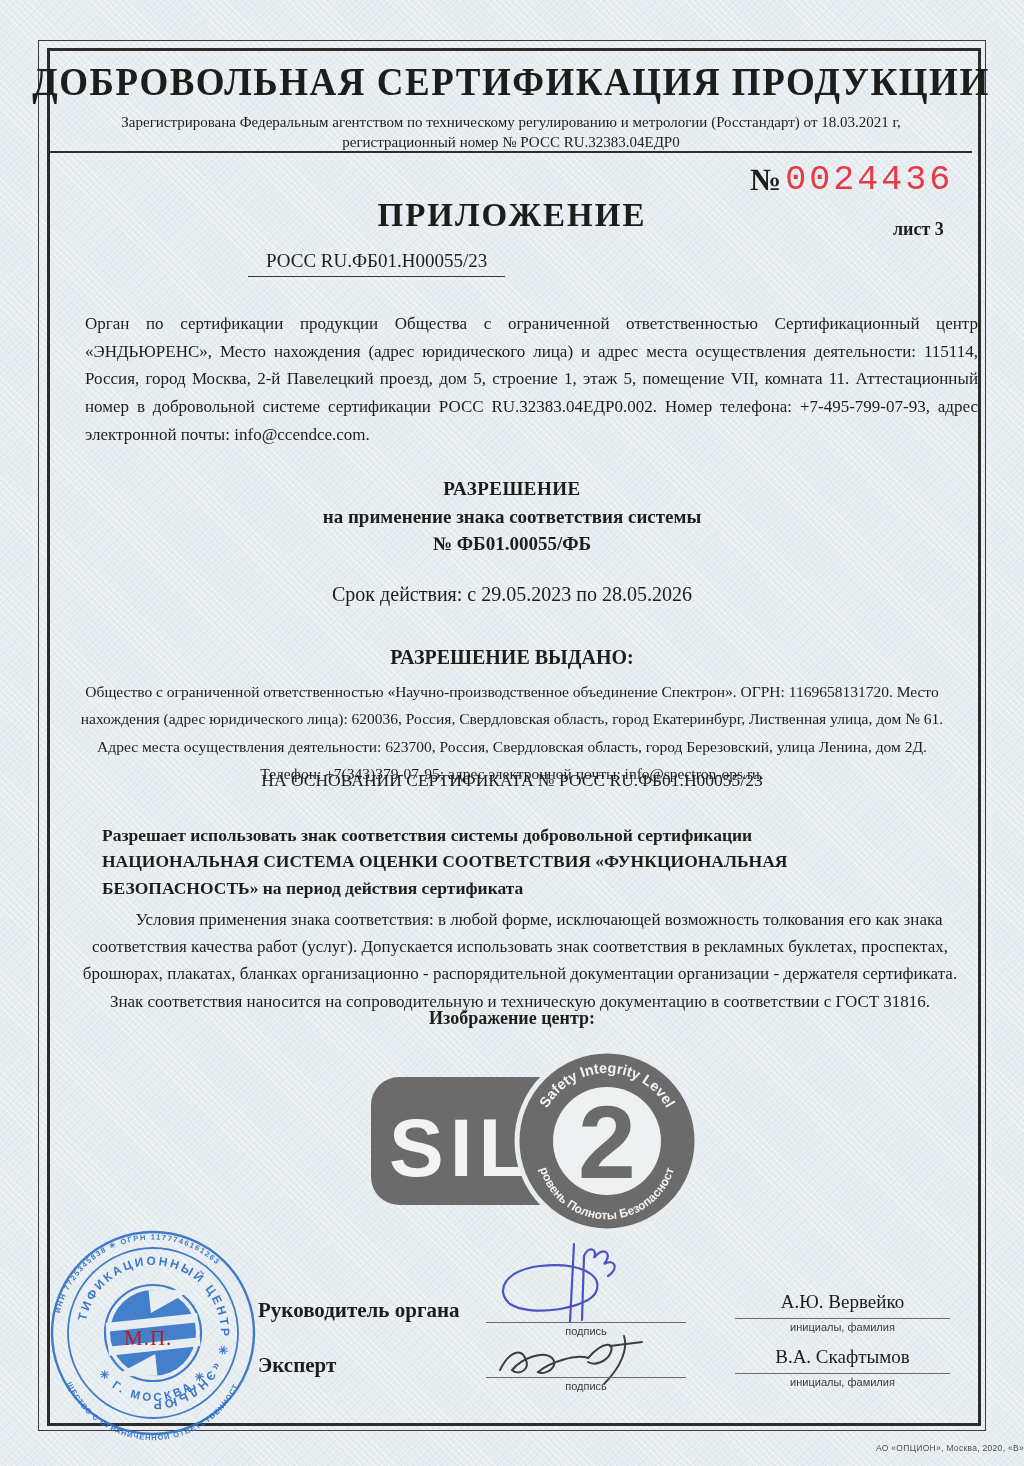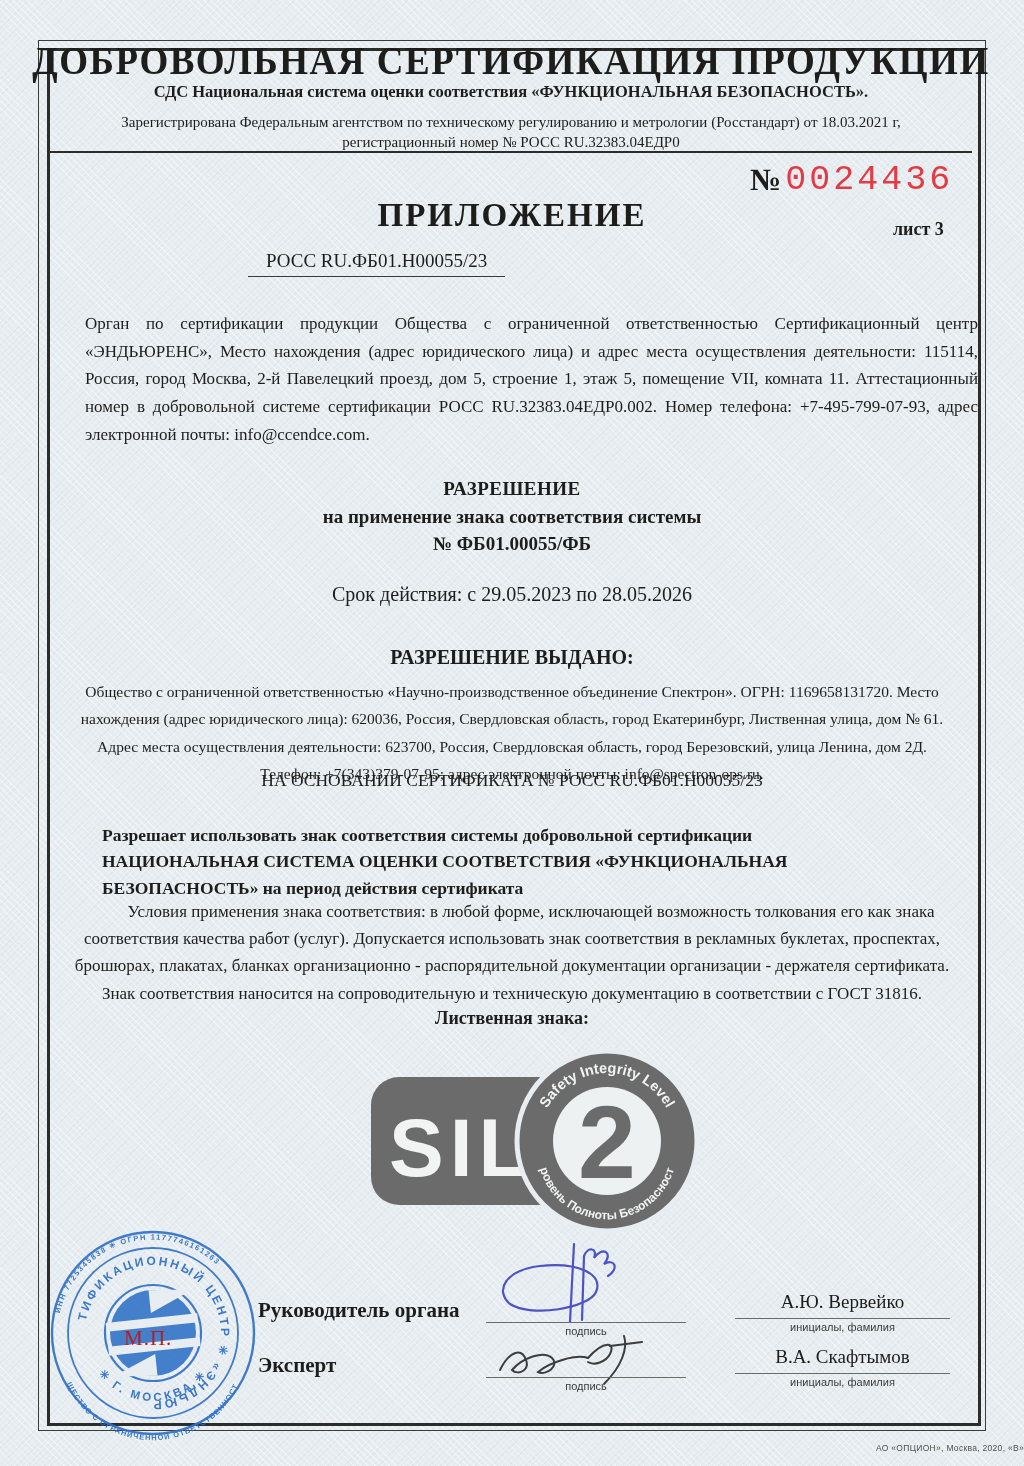--- a/index.html
+++ b/index.html
@@ -37,21 +37,21 @@
   .c{width:1024px;left:0;text-align:center;}
   .perm-title{top:478px;font-size:19px;font-weight:bold;letter-spacing:.5px;}
   .perm-sub{top:506px;font-size:19px;font-weight:bold;}
   .perm-num{top:533px;font-size:19px;font-weight:bold;}
   .validity{top:583px;font-size:20px;}
   .issued-title{top:646px;font-size:20px;font-weight:bold;}
   .issued-par{left:77px;top:678px;width:870px;font-size:15.5px;line-height:1.77;text-align:center;margin:0;}
   .basis{top:770px;font-size:17.5px;}
   .grant{left:102px;top:822px;width:820px;font-size:17.5px;font-weight:bold;line-height:1.5;text-align:left;margin:0;}
   .grant .intro{display:block;}
-  .conditions{left:72px;top:898px;width:880px;font-size:17px;line-height:1.6;text-align:center;text-indent:38px;margin:0;}
+  .conditions{left:72px;top:898px;width:880px;font-size:17px;line-height:1.6;text-align:center;text-indent:38px;margin:8px;}
   .mark-label{top:1008px;font-size:18px;font-weight:bold;}
   
   .role-head{left:258px;top:1298px;font-size:21px;font-weight:bold;}
   .role-expert{left:258px;top:1353px;font-size:21px;font-weight:bold;}
   .sig-line{border-bottom:1.2px solid #6b6b6b;height:0;}
   .sig-line1{left:486px;top:1322px;width:200px;}
   .sig-line2{left:486px;top:1377px;width:200px;}
   .name-line1{left:735px;top:1318px;width:215px;border-bottom:1.2px solid #6b6b6b;height:0;}
   .name-line2{left:735px;top:1373px;width:215px;border-bottom:1.2px solid #6b6b6b;height:0;}
   .caption{font-family:"Liberation Sans", sans-serif;font-size:11px;color:#3c3c3c;text-align:center;}
@@ -67,21 +67,20 @@
   svg text{font-family:"Liberation Sans", sans-serif;}
 </style>
 </head>
 <body>
 
 <div class="abs outer-frame"></div>
 <div class="abs inner-frame"></div>
 
 <div class="abs header-box">
   <div class="doc-title">ДОБРОВОЛЬНАЯ СЕРТИФИКАЦИЯ ПРОДУКЦИИ</div>
-  <div class="doc-subtitle">СДС Национальная система оценки соответствия «ФУНКЦИОНАЛЬНАЯ БЕЗОПАСНОСТЬ».</div>
   <div class="doc-reg1">Зарегистрирована Федеральным агентством по техническому регулированию и метрологии (Росстандарт) от 18.03.2021 г,</div>
   <div class="doc-reg2">регистрационный номер № РОСС RU.32383.04ЕДР0</div>
 </div>
 
 <div class="abs serial">
   <span class="pfx">№</span>
   <span class="num">0024436</span>
 </div>
 
 <div class="abs appendix-title">ПРИЛОЖЕНИЕ</div>
@@ -97,21 +96,21 @@
 <div class="abs c perm-sub">на применение знака соответствия системы</div>
 <div class="abs c perm-num">№ ФБ01.00055/ФБ</div>
 <div class="abs c validity">Срок действия: с 29.05.2023 по 28.05.2026</div>
 <div class="abs c issued-title">РАЗРЕШЕНИЕ ВЫДАНО:</div>
 <p class="abs issued-par">Общество с ограниченной ответственностью «Научно-производственное объединение Спектрон». ОГРН: 1169658131720. Место нахождения (адрес юридического лица): 620036, Россия, Свердловская область, город Екатеринбург, Лиственная улица, дом № 61. Адрес места осуществления деятельности: 623700, Россия, Свердловская область, город Березовский, улица Ленина, дом 2Д. Телефон: +7(343)379-07-95; адрес электронной почты: info@spectron-ops.ru.</p>
 <div class="abs c basis">НА ОСНОВАНИИ СЕРТИФИКАТА № РОСС RU.ФБ01.Н00055/23</div>
 
 <p class="abs grant"><span class="intro">Разрешает использовать знак соответствия системы добровольной сертификации</span><span>НАЦИОНАЛЬНАЯ СИСТЕМА ОЦЕНКИ СООТВЕТСТВИЯ «ФУНКЦИОНАЛЬНАЯ БЕЗОПАСНОСТЬ»</span><span> на период действия сертификата</span></p>
 
 <p class="abs conditions">Условия применения знака соответствия: в любой форме, исключающей возможность толкования его как знака соответствия качества работ (услуг). Допускается использовать знак соответствия в рекламных буклетах, проспектах, брошюрах, плакатах, бланках организационно - распорядительной документации организации - держателя сертификата. Знак соответствия наносится на сопроводительную и техническую документацию в соответствии с ГОСТ 31816.</p>
-<div class="abs c mark-label">Лиственная знака:</div>
+<div class="abs c mark-label">Изображение центр:</div>
 
 <svg class="abs" style="left:365px;top:1045px;" width="348" height="192" viewBox="0 0 348 192">
   <defs>
     <path id="arcTop" d="M 178.1 72.7 A 68 68 0 0 1 305.9 72.7" fill="none"></path>
     <path id="arcBottom" d="M 174.1 121.3 A 70 70 0 0 0 309.9 121.3" fill="none"></path>
   </defs>
   <rect x="6" y="32" width="232" height="128" rx="28" fill="#6b6b6b"></rect>
   <text x="24" y="131" font-size="82" font-weight="bold" fill="#f2f4f4" letter-spacing="6">SIL</text>
   <circle cx="242" cy="96" r="90" fill="#6b6b6b" stroke="#e7edf0" stroke-width="5"></circle>
   <circle cx="242" cy="96" r="54" fill="#edf1f2"></circle>

